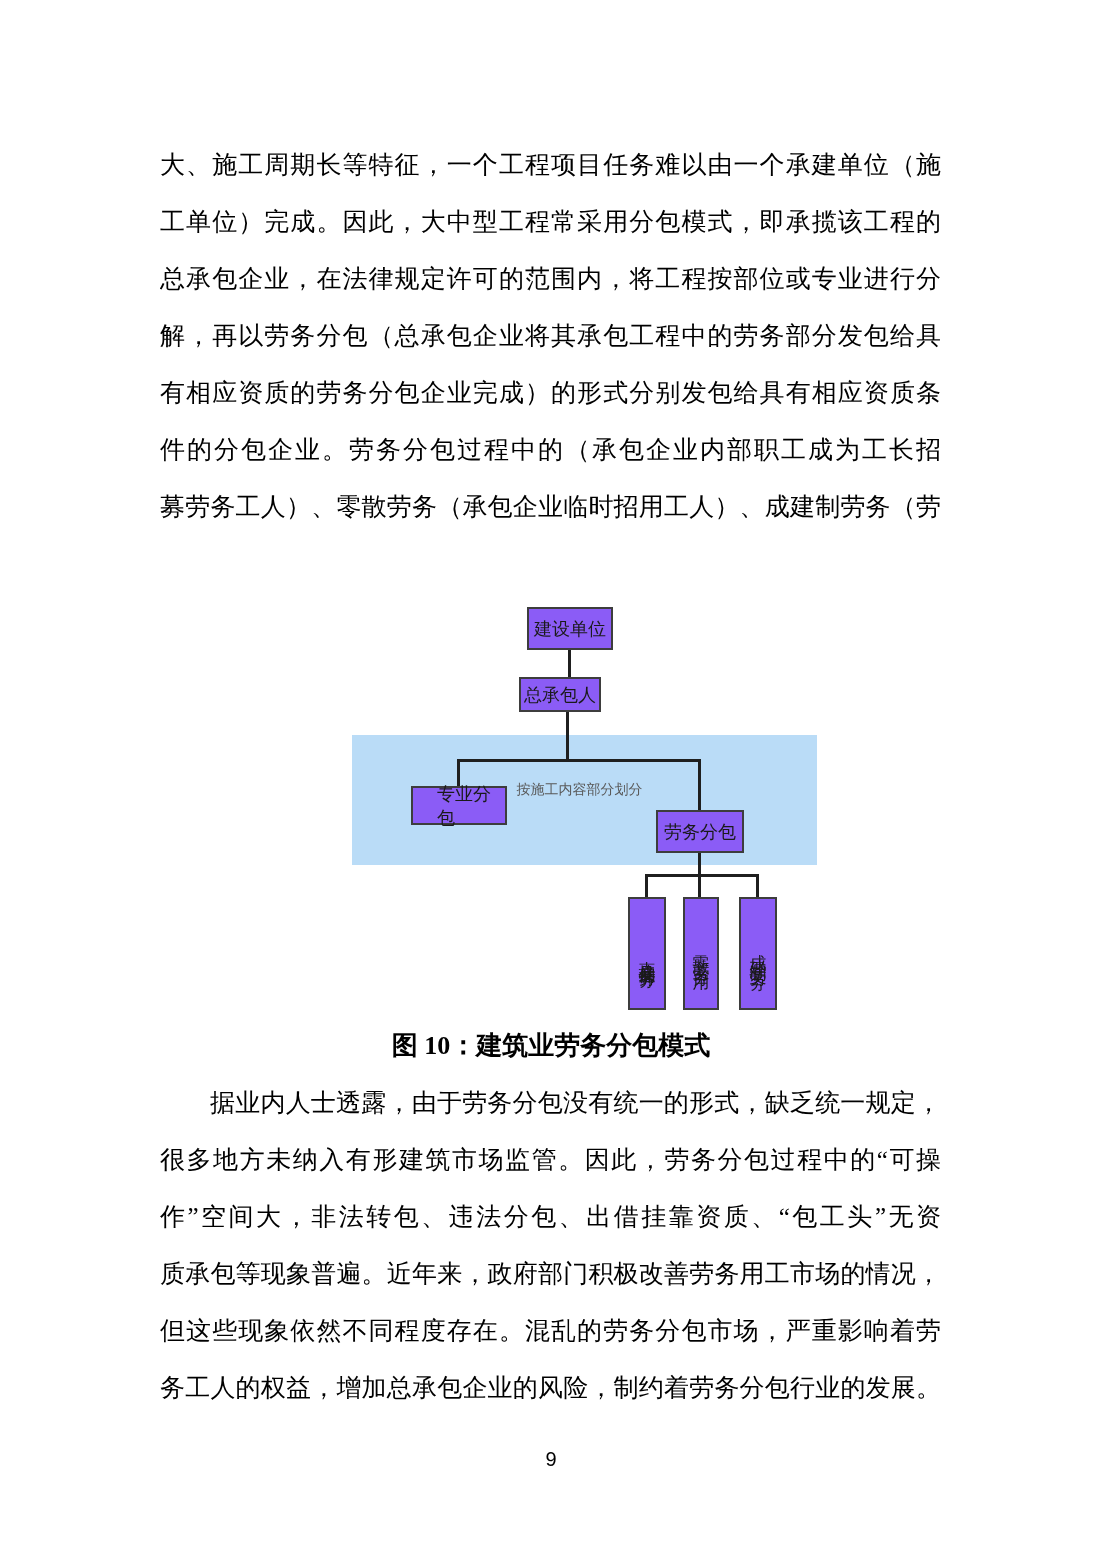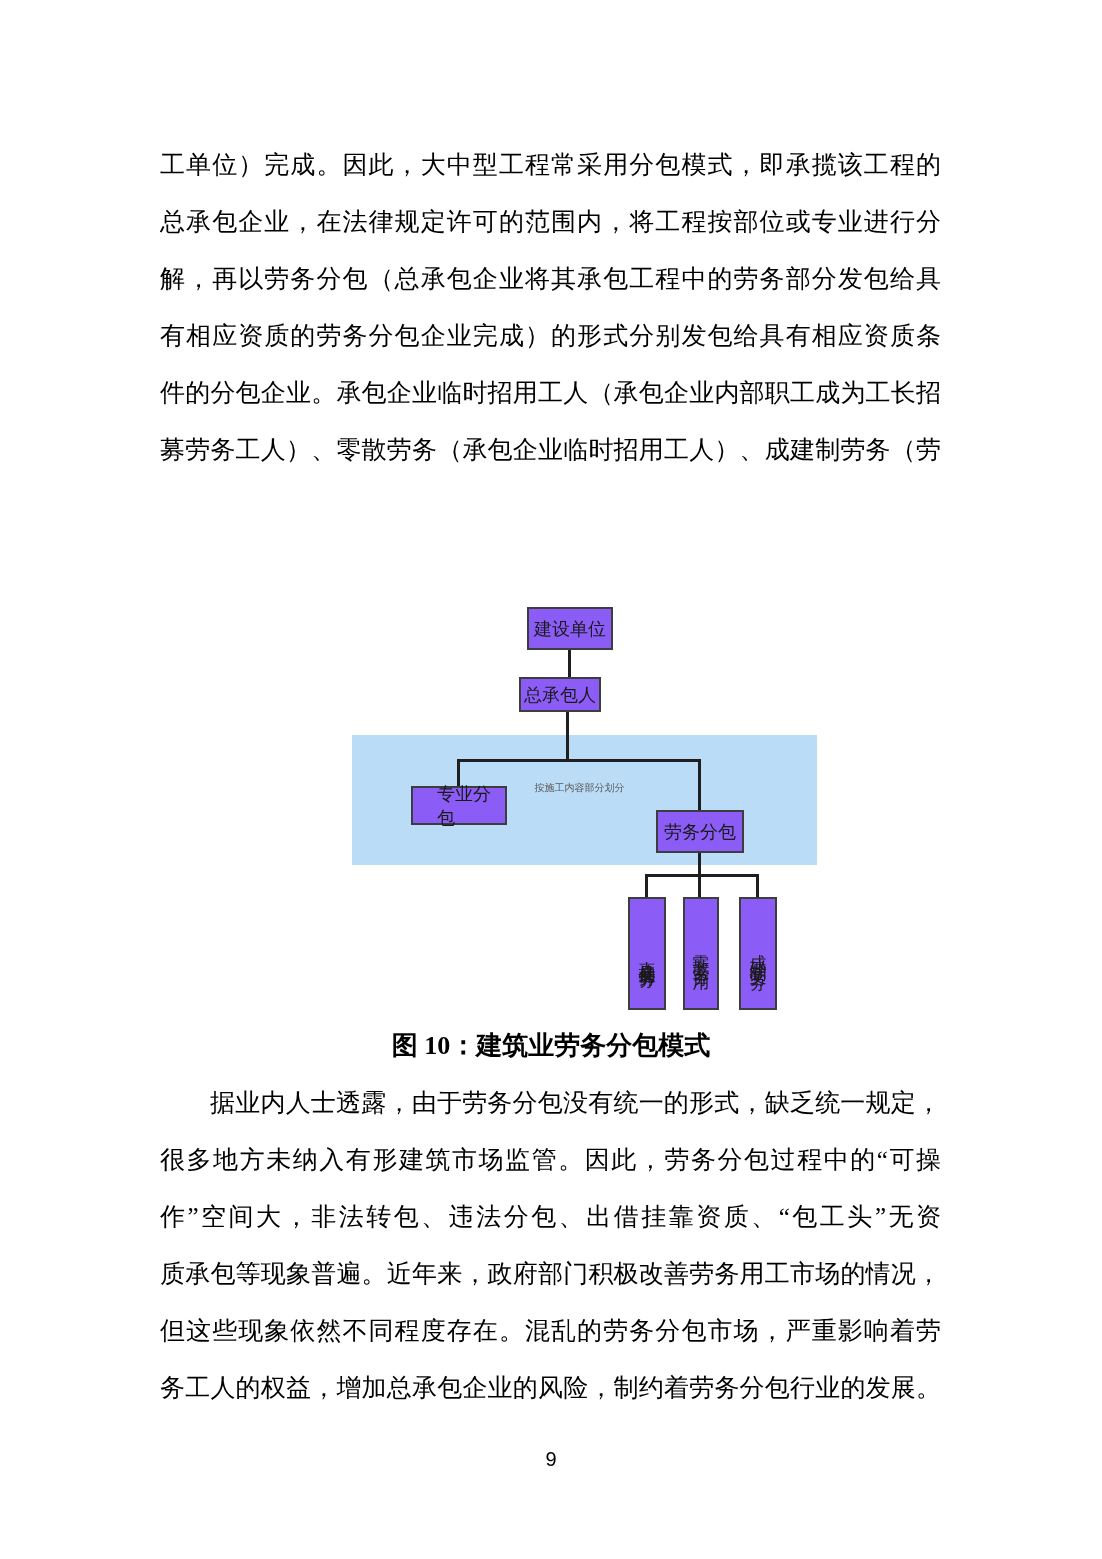--- a/index.html
+++ b/index.html
@@ -72,21 +72,21 @@
   .v3    { left: 698px; top: 852px; width: 3px;  height: 24px; }
   .h2    { left: 645px; top: 874px; width: 114px; height: 3px; }
   .dropA { left: 645px; top: 874px; width: 3px;  height: 24px; }
   .dropB { left: 698px; top: 874px; width: 3px;  height: 24px; }
   .dropC { left: 756px; top: 874px; width: 3px;  height: 24px; }
   .band-label {
     position: absolute;
     left: 458px; top: 781px;
     width: 243px;
     text-align: center;
-    font-size: 10px;
+    font-size: 14px;
     font-family: "Liberation Sans", "DejaVu Sans", sans-serif;
     color: #595959;
   }
   
   .caption {
     position: absolute;
     left: 0; top: 1028px;
     width: 100%;
     text-align: center;
     font-size: 26px;
@@ -100,25 +100,26 @@
     font-size: 20px;
     font-family: "Liberation Sans", "DejaVu Sans", sans-serif;
   }
 </style>
 </head>
 <body>
 
 <div class="page">
 
   <div class="para para-1">
+    <div class="line">大、施工周期长等特征，一个工程项目任务难以由一个承建单位（施</div>
     <div class="line">工单位）完成。因此，大中型工程常采用分包模式，即承揽该工程的</div>
     <div class="line">总承包企业，在法律规定许可的范围内，将工程按部位或专业进行分</div>
     <div class="line">解，再以劳务分包（总承包企业将其承包工程中的劳务部分发包给具</div>
     <div class="line">有相应资质的劳务分包企业完成）的形式分别发包给具有相应资质条</div>
-    <div class="line">件的分包企业。承包企业临时招用工人（承包企业内部职工成为工长招</div>
+    <div class="line">件的分包企业。劳务分包过程中的（承包企业内部职工成为工长招</div>
     <div class="line">募劳务工人）、零散劳务（承包企业临时招用工人）、成建制劳务（劳</div>
   </div>
 
   <div class="diagram">
     <div class="band" style="background-color: rgb(186, 220, 247);"></div>
 
     <div class="cline v1"></div>
     <div class="cline v2"></div>
     <div class="cline h1"></div>
     <div class="cline dropL"></div>

